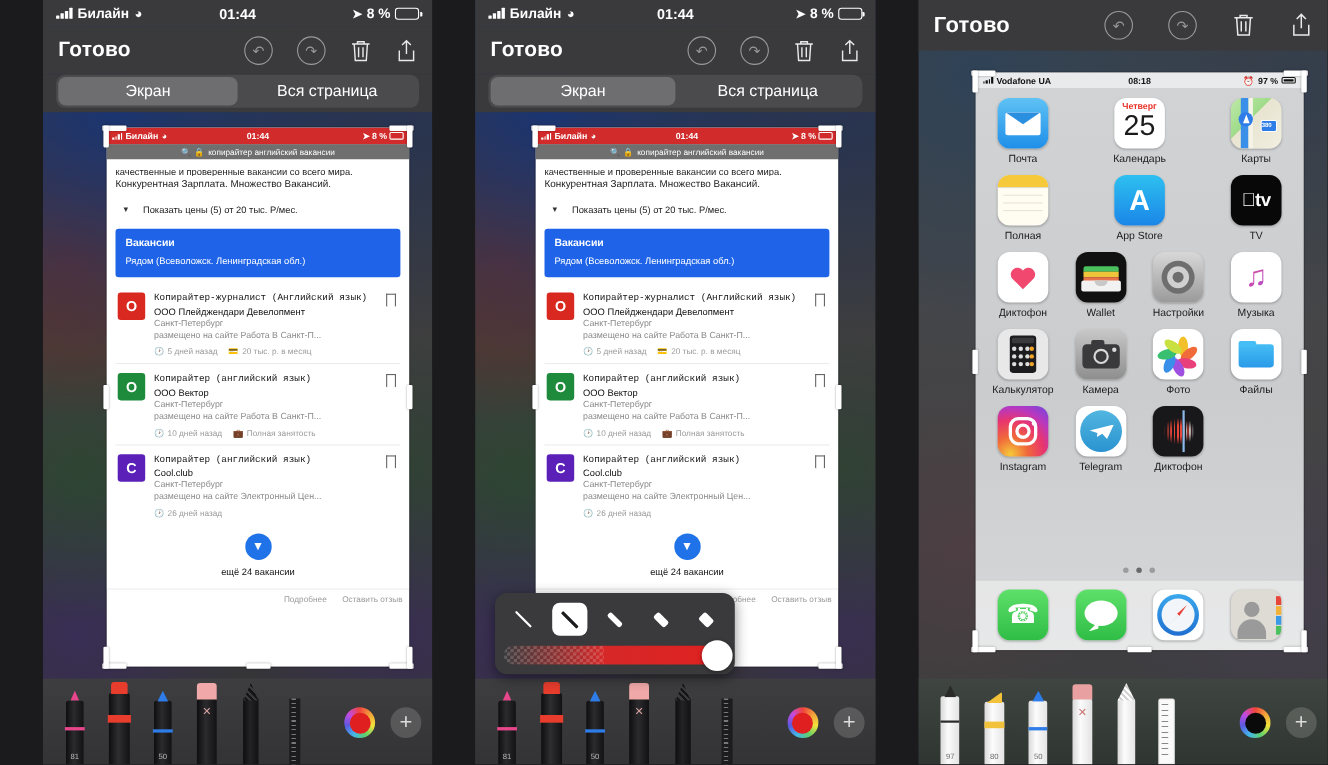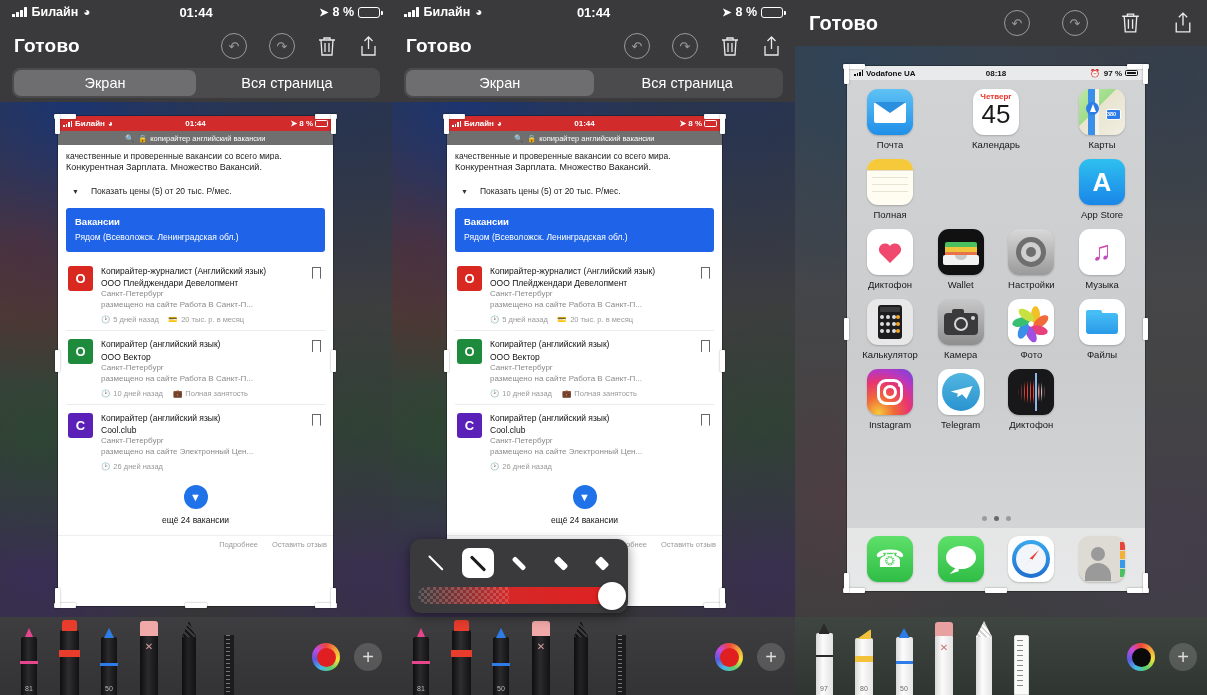--- a/index.html
+++ b/index.html
@@ -3,21 +3,21 @@
 <meta charset="utf-8">
 <style>
   * { box-sizing: border-box; margin: 0; padding: 0; }
   body {
     width: 1207px; height: 695px;
     background: #1b1b1d;
     font-family: "Liberation Sans", sans-serif;
     overflow: hidden;
     display: flex;
   }
-  .panel { position: relative; height: 695px; overflow: hidden; }
+  .panel { position: relative; height: 695px; overflow: hidden; margin-left: 39px; }
   .p1 { width: 392px; }
   .p2 { width: 403px; }
   .p3 { width: 412px; }
 
   
   .backdrop { position: absolute; inset: 0; }
   .bd-a {
     background:
       radial-gradient(circle at 18% 14%, rgba(31,64,140,0.95) 0%, rgba(31,64,140,0) 34%),
       radial-gradient(circle at 8% 34%, rgba(150,45,30,0.55) 0%, rgba(150,45,30,0) 26%),
@@ -136,21 +136,21 @@
                margin: 0 0 6px; padding: 8px 9px 10px; }
   .card-blue .t { font-size: 9.5px; font-weight: bold; margin-bottom: 5px; }
   .card-blue .s { font-size: 8.5px; }
 
   .job { display: flex; gap: 8px; padding: 8px 2px 6px; position: relative; }
   .job + .job { border-top: 1px solid #ececec; }
   .jlogo { width: 25px; height: 25px; border-radius: 3px; color: #fff;
            display: flex; align-items: center; justify-content: center;
            font-size: 13px; font-weight: bold; flex: 0 0 auto; }
   .jbody { flex: 1; min-width: 0; }
-  .jtitle { font-size: 8.5px; color: #111; line-height: 1.35; }
+  .jtitle { font-size: 8.5px; color: #111; line-height: 1.35; font-family: Liberation Mono, monospace; }
   .jcomp { font-size: 8.5px; color: #111; margin-top: 1px; }
   .jcity { font-size: 8px; color: #8a8a8a; margin-top: 1px; }
   .jsrc  { font-size: 8px; color: #8a8a8a; margin-top: 2px; white-space: nowrap;
            overflow: hidden; text-overflow: ellipsis; }
   .jmeta { font-size: 7.5px; color: #9a9a9a; margin-top: 6px; display: flex; gap: 10px; align-items: center; }
   .jmeta span { display: flex; gap: 3px; align-items: center; }
   .bm { position: absolute; right: 4px; top: 9px; width: 9px; height: 12px;
         border: 1.2px solid #666; border-bottom: none; }
   .bm::after { content:''; position:absolute; left:-1.2px; right:-1.2px; bottom:-5px; height:6px;
                background:#fff; clip-path: polygon(0 0, 50% 70%, 100% 0, 100% 100%, 0 100%); }
@@ -729,21 +729,21 @@
                 <div style="position:absolute;left:7px;top:13px;width:32px;height:21px;background:#fff;border-radius:2px"></div>
                 <div style="position:absolute;left:7px;top:13px;width:32px;height:21px;overflow:hidden">
                   <div style="position:absolute;left:0;top:0;width:32px;height:21px;border-top:11px solid #2b8fe0;border-left:16px solid transparent;border-right:16px solid transparent;box-sizing:border-box"></div>
                   </div>
               </div>
               <div class="app-lbl">Почта</div>
             </div>
             <div class="app">
               <div class="app-ico" style="background:#fff">
                 <div style="position:absolute;left:0;right:0;top:3px;text-align:center;font-size:8px;color:#e8342a;font-weight:bold">Четверг</div>
-                <div style="position:absolute;left:0;right:0;top:10px;text-align:center;font-size:26px;color:#1a1a1a;font-weight:300">45</div>
+                <div style="position:absolute;left:0;right:0;top:10px;text-align:center;font-size:26px;color:#1a1a1a;font-weight:300">25</div>
               </div>
               <div class="app-lbl">Календарь</div>
             </div>
             <div class="app">
               <div class="app-ico" style="background:linear-gradient(135deg,#bfe8a8 0%,#9fdc8a 40%,#e8e4d0 41%,#f2efe2 100%)">
                 <div style="position:absolute;left:9px;top:0;width:7px;height:46px;background:#3a90e8"></div>
                 <div style="position:absolute;left:16px;top:0;width:4px;height:46px;background:#f5f3e8"></div>
                 <div style="position:absolute;left:7px;top:13px;width:13px;height:13px;border-radius:50%;background:#2e7ce8"></div>
                 <div style="position:absolute;left:11px;top:15px;width:0;height:0;border-left:3px solid transparent;border-right:3px solid transparent;border-bottom:8px solid #fff"></div>
                 <div style="position:absolute;left:27px;top:20px;width:15px;height:11px;border-radius:2px;background:#2e7ce8;border:1.5px solid #fff"></div>
@@ -762,20 +762,26 @@
                 <div style="position:absolute;left:5px;right:5px;top:25px;height:1px;background:#e8e4d4"></div>
                 <div style="position:absolute;left:5px;right:5px;top:32px;height:1px;background:#e8e4d4"></div>
               </div>
               <div class="app-lbl">Полная</div>
             </div>
             <div class="app">
               <div class="app-ico" style="background:linear-gradient(180deg,#2ec0f0,#1a86e8)">
                 <div style="position:absolute;left:0;right:0;top:10px;text-align:center;color:#fff;font-size:26px;font-weight:bold;line-height:26px">A</div>
               </div>
               <div class="app-lbl">App Store</div>
+            </div>
+            <div class="app">
+              <div class="app-ico" style="background:#080808">
+                <div style="position:absolute;left:0;right:0;top:13px;text-align:center;color:#fff;font-size:17px;font-weight:bold;letter-spacing:-.5px">tv</div>
+              </div>
+              <div class="app-lbl">TV</div>
             </div>
           </div>
 
           <div class="hs-row">
             <div class="app">
               <div class="app-ico" style="background:#fff">
                 <div style="position:absolute;left:11px;top:13px;width:24px;height:21px;background:#f0486e;
                      clip-path:path('M12 21 L2 11 A6 6 0 0 1 12 4 A6 6 0 0 1 22 11 Z')"></div>
               </div>
               <div class="app-lbl">Диктофон</div>

